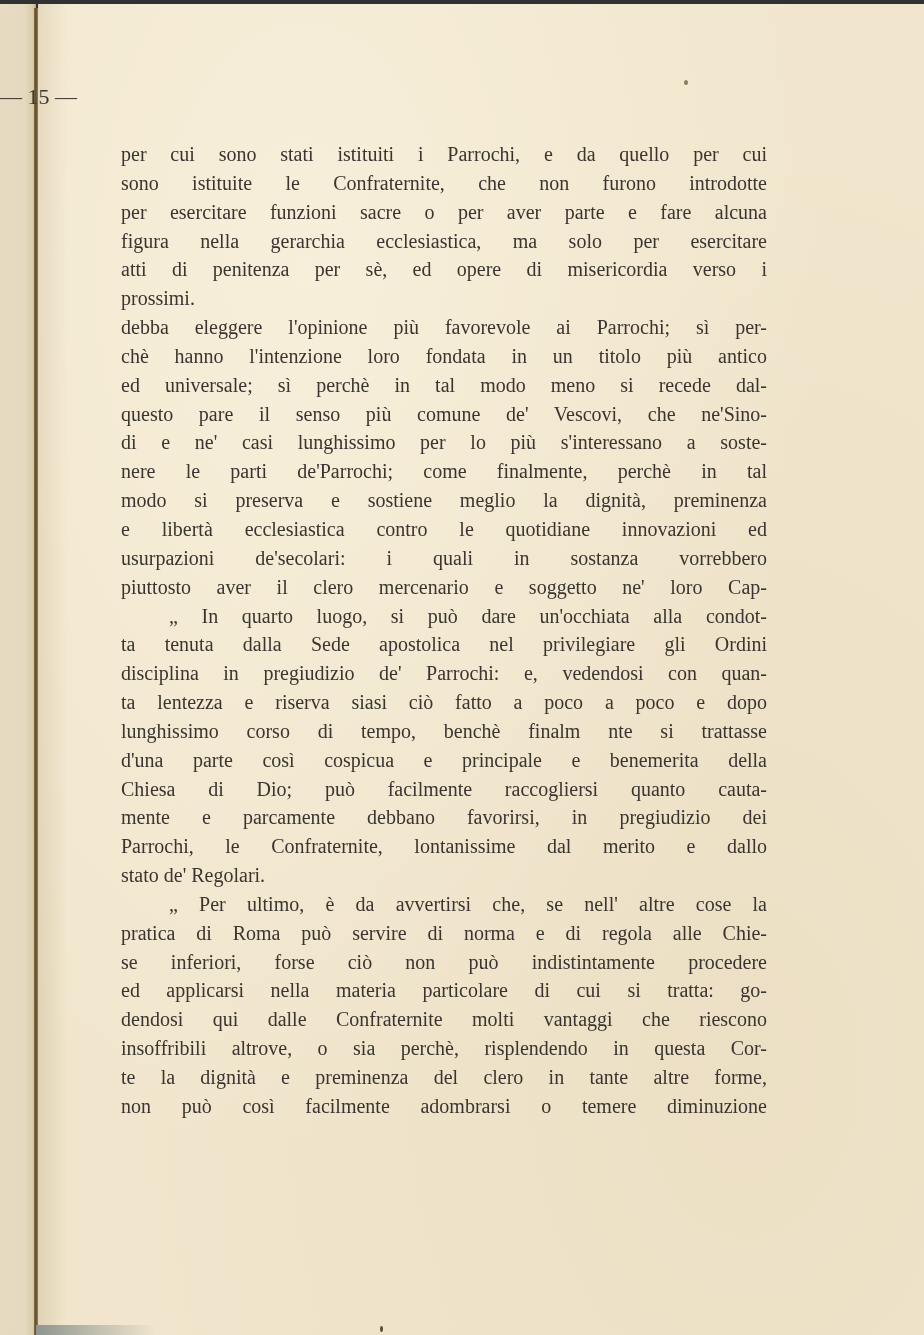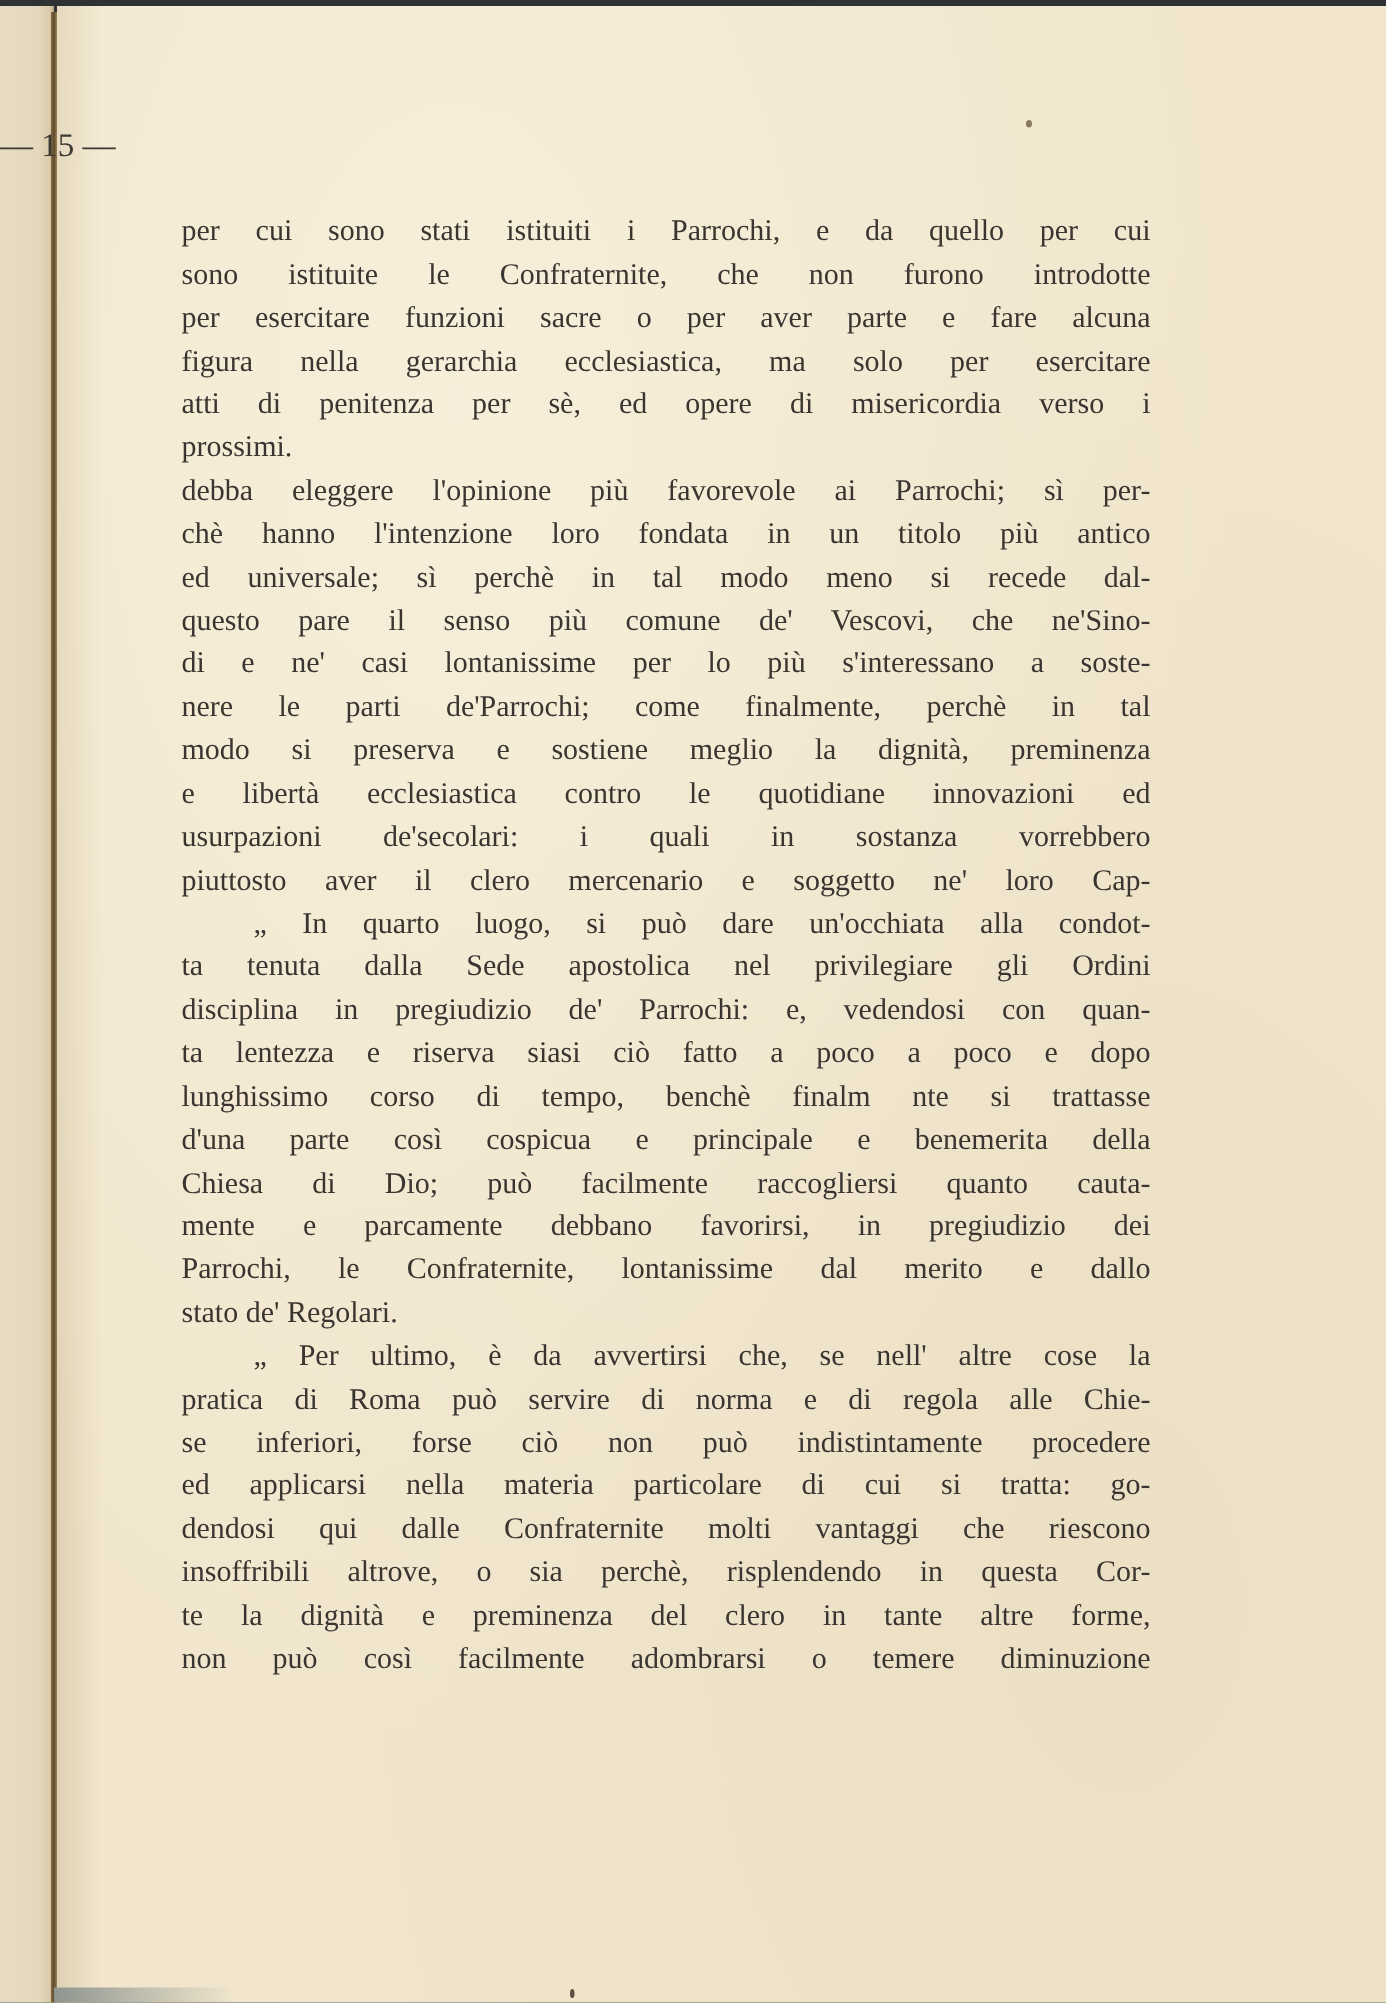--- a/index.html
+++ b/index.html
@@ -65,21 +65,21 @@
     <span class="line">per cui sono stati istituiti i Parrochi, e da quello per cui</span>
     <span class="line">sono istituite le Confraternite, che non furono introdotte</span>
     <span class="line">per esercitare funzioni sacre o per aver parte e fare alcuna</span>
     <span class="line">figura nella gerarchia ecclesiastica, ma solo per esercitare</span>
     <span class="line">atti di penitenza per sè, ed opere di misericordia verso i</span>
     <span class="line last">prossimi.</span>
     <span class="line">debba eleggere l'opinione più favorevole ai Parrochi; sì per-</span>
     <span class="line">chè hanno l'intenzione loro fondata in un titolo più antico</span>
     <span class="line">ed universale; sì perchè in tal modo meno si recede dal-</span>
     <span class="line">questo pare il senso più comune de' Vescovi, che ne'Sino-</span>
-    <span class="line">di e ne' casi lontanissime per lo più s'interessano a soste-</span>
+    <span class="line">di e ne' casi lunghissimo per lo più s'interessano a soste-</span>
     <span class="line">nere le parti de'Parrochi; come finalmente, perchè in tal</span>
     <span class="line">modo si preserva e sostiene meglio la dignità, preminenza</span>
     <span class="line">e libertà ecclesiastica contro le quotidiane innovazioni ed</span>
     <span class="line">usurpazioni de'secolari: i quali in sostanza vorrebbero</span>
     <span class="line">piuttosto aver il clero mercenario e soggetto ne' loro Cap-</span>
     <span class="line indent">„ In quarto luogo, si può dare un'occhiata alla condot-</span>
     <span class="line">ta tenuta dalla Sede apostolica nel privilegiare gli Ordini</span>
     <span class="line">disciplina in pregiudizio de' Parrochi: e, vedendosi con quan-</span>
     <span class="line">ta lentezza e riserva siasi ciò fatto a poco a poco e dopo</span>
     <span class="line">lunghissimo corso di tempo, benchè finalm nte si trattasse</span>

